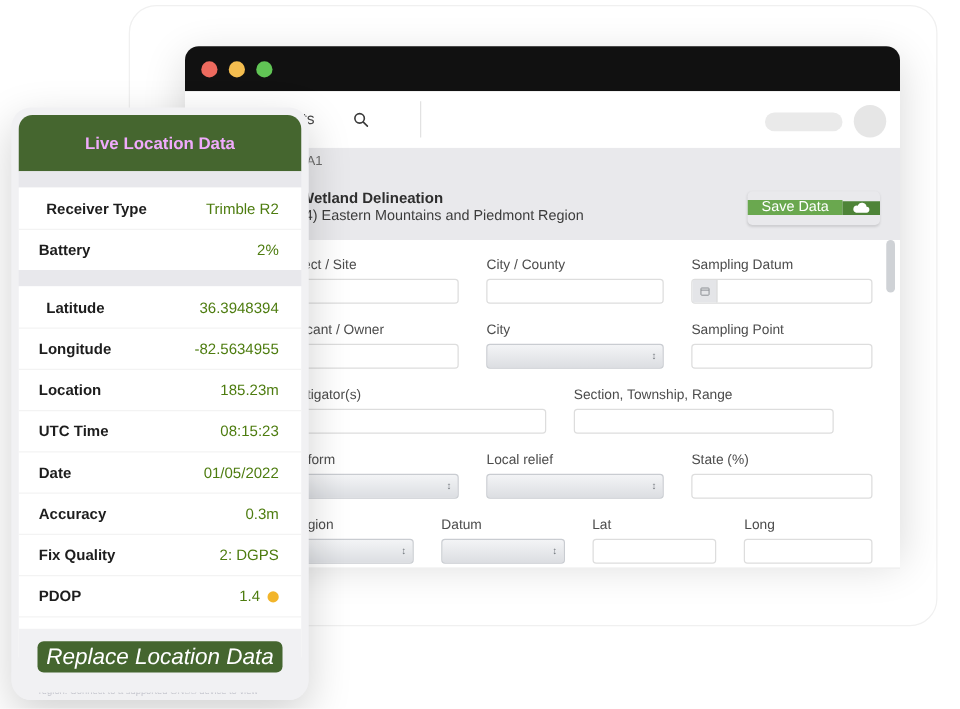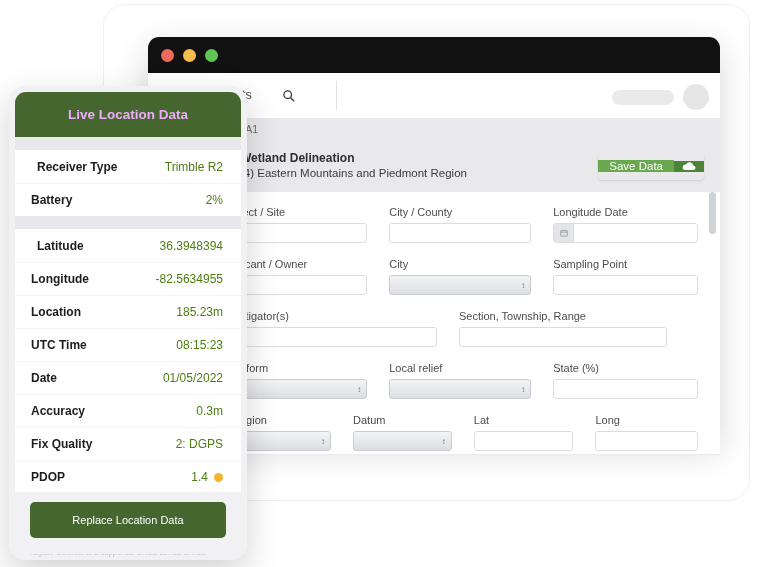--- a/index.html
+++ b/index.html
@@ -325,29 +325,30 @@
   .panel-footer {
     position: absolute;
     left: 6px;
     right: 6px;
     bottom: 6px;
     background: #f1f1f3;
     padding: 10px 15px 16px 15px;
     box-sizing: border-box;
   }
   .replace-btn {
-    height: 36px;
+    height: 25px;
     background: #45662f;
     border-radius: 5px;
     color: #ffffff;
-    font-size: 11px;
+    font-size: 18px;
     display: flex;
     align-items: center;
     justify-content: center;
     cursor: pointer;
+    font-style: italic;
   }
 </style>
 </head>
 <body>
 
 <div class="outer-frame"></div>
 
 <div class="browser-window">
 
   <div class="titlebar">
@@ -395,21 +396,21 @@
     <div class="form-row">
       <div class="field" style="width:130px">
         <span class="field-label">ject / Site</span>
         <div class="input-box"></div>
       </div>
       <div class="field" style="width:145px">
         <span class="field-label">City / County</span>
         <div class="input-box"></div>
       </div>
       <div class="field" style="width:148px">
-        <span class="field-label">Longitude Date</span>
+        <span class="field-label">Sampling Datum</span>
         <div class="date-box">
           <span class="date-icon">
             <svg width="8" height="8" viewBox="0 0 16 16" fill="none" stroke="currentColor" stroke-width="1.6">
               <rect x="1.5" y="2.8" width="13" height="11.5" rx="1.2"></rect>
               <line x1="1.5" y1="6.2" x2="14.5" y2="6.2"></line>
             </svg>
           </span>
         </div>
       </div>
     </div>

